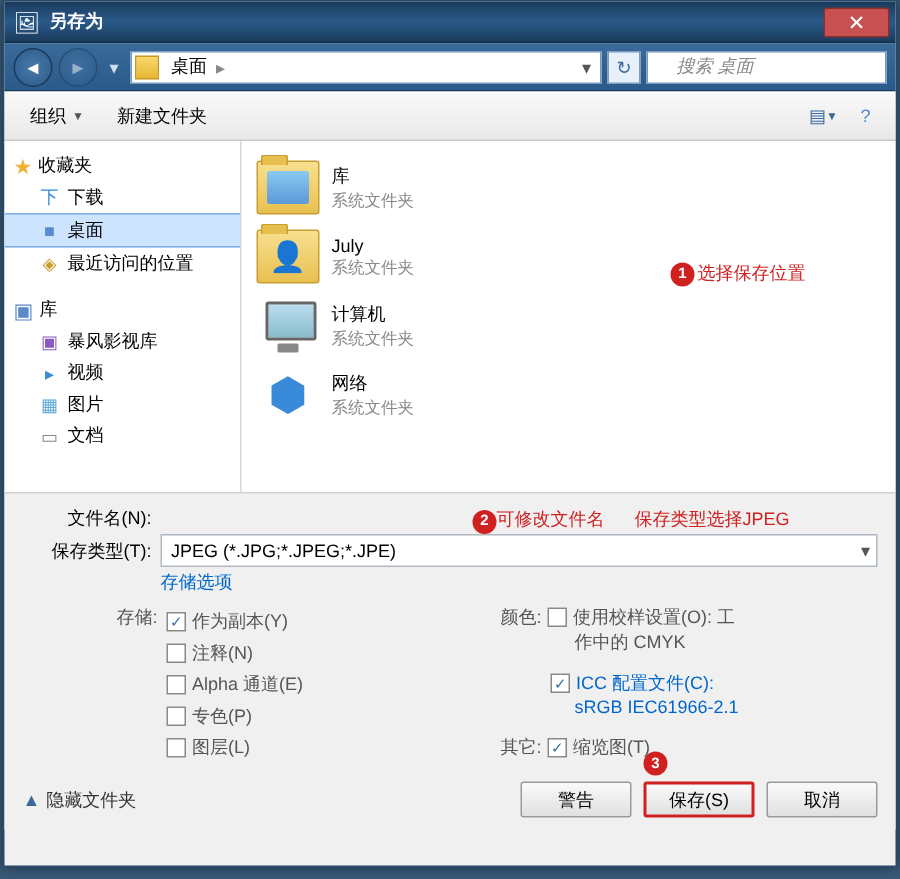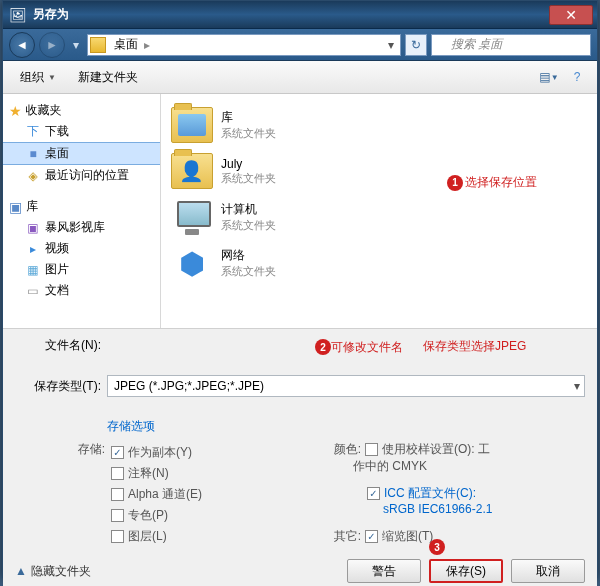--- a/index.html
+++ b/index.html
@@ -42,21 +42,21 @@
 .folderico::before{content:"";position:absolute;top:-5px;left:2px;width:16px;height:6px;background:#e8c050;border:1px solid #c8a030;border-bottom:none;border-radius:2px 2px 0 0}
 .folderico.lib::after{content:"";position:absolute;inset:6px;background:linear-gradient(#8ac8f0,#5a9ad8);border-radius:2px}
 .folderico.user::after{content:"👤";position:absolute;inset:0;display:flex;align-items:center;justify-content:center;font-size:20px}
 .compico{width:42px;height:36px;position:relative}
 .compico::before{content:"";position:absolute;left:6px;top:2px;width:30px;height:22px;background:linear-gradient(#bde,#8bc);border:2px solid #666;border-radius:2px}
 .compico::after{content:"";position:absolute;left:14px;bottom:0;width:14px;height:6px;background:#888;border-radius:1px}
 .netico{width:42px;height:36px;display:flex;align-items:center;justify-content:center;color:#3a8ada;font-size:30px}
 .ann{position:absolute;color:#d02020;font-size:13px;display:flex;align-items:center;gap:2px}
 .ann .num{display:inline-flex;width:16px;height:16px;border-radius:50%;background:#d02020;color:#fff;align-items:center;justify-content:center;font-size:10px;font-weight:bold}
 .bottom{background:#f0f0f0;border-top:1px solid #d0d0d0;padding:8px 12px}
-.frow{display:flex;align-items:center;margin-bottom:21px;gap:6px}
+.frow{display:flex;align-items:center;margin-bottom:2px;gap:6px}
 .flabel{width:86px;text-align:right;color:#000}
 .finput{flex:1;height:22px;border:1px solid #b0b8c0;background:#fff;padding:0 6px;display:flex;align-items:center}
 .finput.redbox{border:2px solid #d02020}
 .fselect{flex:1;height:22px;border:1px solid #b0b8c0;background:#fff;padding:0 6px;display:flex;align-items:center;position:relative}
 .fselect .dd{position:absolute;right:4px;color:#555}
 .optlink{color:#0066cc;cursor:pointer;margin-left:92px;margin-bottom:4px;display:inline-block}
 .optcols{display:flex;padding-left:58px}
 .optcol{flex:1}
 .optrow{display:flex;align-items:center;padding:2px 0;gap:4px}
 .optrow .lbl{color:#555}
@@ -243,21 +243,21 @@
               <span class="lbl">图层(L)</span>
             </div>
           </div>
       </div>
       <div class="optcol">
         <div class="optrow">
           <span class="lbl" style="width:32px;text-align:right">颜色:</span>
           <span class="chk"></span>
           <span class="lbl"><span>使用校样设置(O): 工</span></span>
         </div>
-        <div class="optrow" style="margin-left:24px;margin-top:-4px">
+        <div class="optrow" style="margin-left:54px;margin-top:-4px">
             <span class="lbl">作中的 CMYK</span>
           </div>
         <div class="optrow" style="margin-left:38px;margin-top:6px">
           <span class="chk">✓</span>
           <span class="link"><span>ICC 配置文件(C):</span></span>
         </div>
         <div class="optrow" style="margin-left:54px;margin-top:-4px">
             <span class="link">sRGB IEC61966-2.1</span>
           </div>
         <div class="optrow" style="margin-top:8px">

